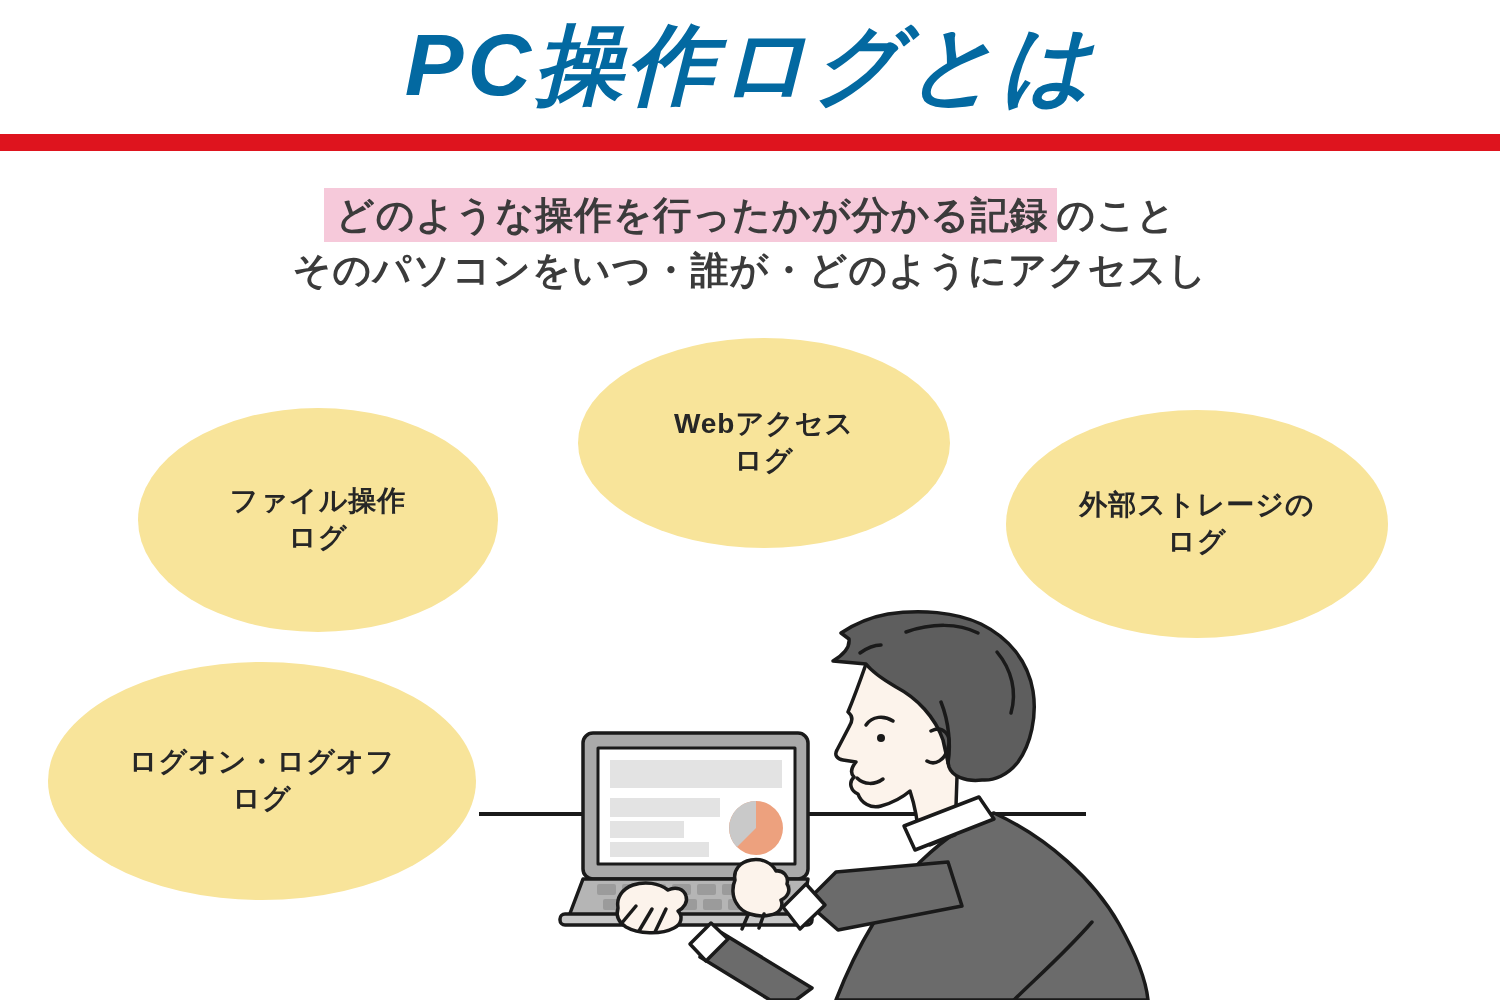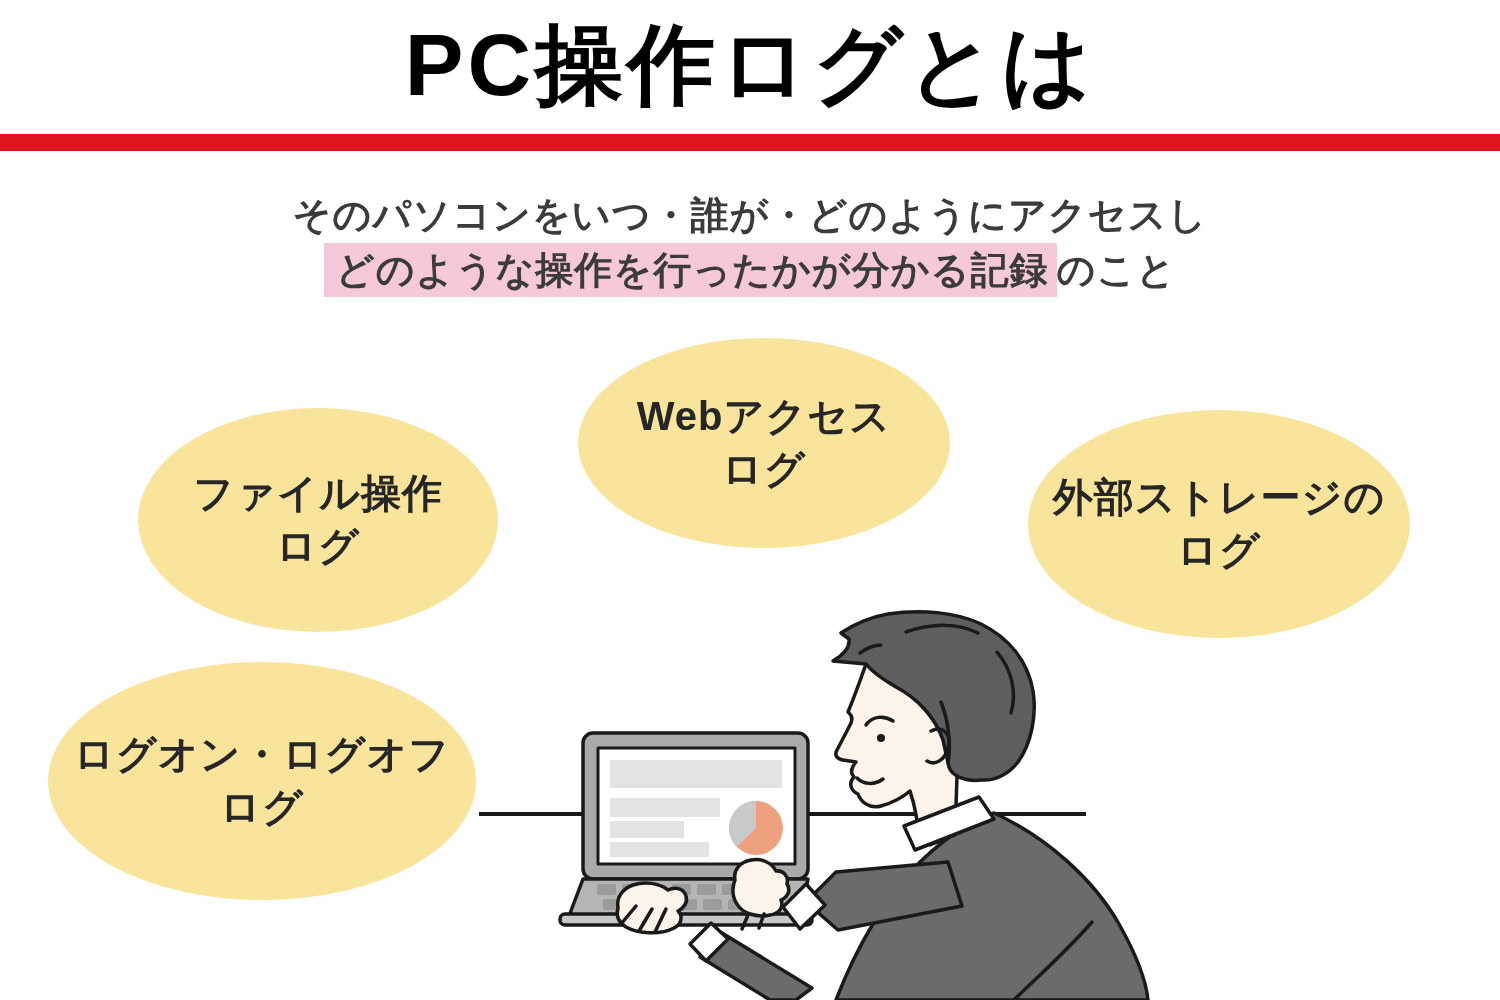--- a/index.html
+++ b/index.html
@@ -2,58 +2,58 @@
 <html><head>
 <meta charset="utf-8">
 <style>
   html,body{margin:0;padding:0;background:#ffffff;}
   .stage{
     position:relative;width:1500px;height:1000px;overflow:hidden;background:#ffffff;
     font-family:"Liberation Sans","DejaVu Sans",sans-serif;
   }
   .title{
     position:absolute;top:14px;left:0;width:1500px;margin:0;
-    text-align:center;font-size:88px;font-weight:900;color:#000000;
-    letter-spacing:4px;line-height:1.15;
+    text-align:center;font-size:88px;font-weight:900;color:#0369a1;
+    letter-spacing:4px;line-height:1.15;font-style:italic;
   }
   .red-bar{
     position:absolute;top:134px;left:0;width:1500px;height:17px;background:#DE141E;
   }
   .subtitle{
     position:absolute;top:188px;left:0;width:1500px;text-align:center;
     font-size:38px;font-weight:800;color:#3B3B3B;letter-spacing:1px;
   }
   .sub-line{height:55px;line-height:55px;}
   .hl{background:#F6C9DA;padding:6px 8px 6px 12px;}
   .bubble{
     position:absolute;border-radius:50%;background:#F8E49A;
     display:flex;align-items:center;justify-content:center;text-align:center;
   }
   .bubble span{
-    white-space:pre-line;font-size:40px;font-weight:800;color:#262626;
+    white-space:pre-line;font-size:28px;font-weight:800;color:#262626;
     line-height:1.32;letter-spacing:1px;
   }
   .b-file   {left:138px; top:408px; width:360px; height:224px;}
   .b-web    {left:578px; top:338px; width:372px; height:210px;}
-  .b-storage{left:1028px;top:410px; width:382px; height:228px;}
+  .b-storage{left:1006px;top:410px; width:382px; height:228px;}
   .b-logon  {left:48px;  top:662px; width:428px; height:238px;}
   .b-print  {left:1090px;top:670px; width:392px; height:228px;}
   .illustration{position:absolute;left:430px;top:590px;width:780px;height:410px;}
 </style>
 </head>
 <body>
 
 <div class="stage">
 
   <h1 class="title">PC操作ログとは</h1>
   <div class="red-bar"></div>
 
   <div class="subtitle">
+    <div class="sub-line"><span class="hl">どのような操作を行ったかが分かる記録</span><span>のこと</span></div>
     <div class="sub-line">そのパソコンをいつ・誰が・どのようにアクセスし</div>
-    <div class="sub-line"><span class="hl">どのような操作を行ったかが分かる記録</span><span>のこと</span></div>
   </div>
 
   <div class="bubble b-file">
     <span>ファイル操作
 ログ</span>
   </div>
   <div class="bubble b-web">
     <span>Webアクセス
 ログ</span>
   </div>

